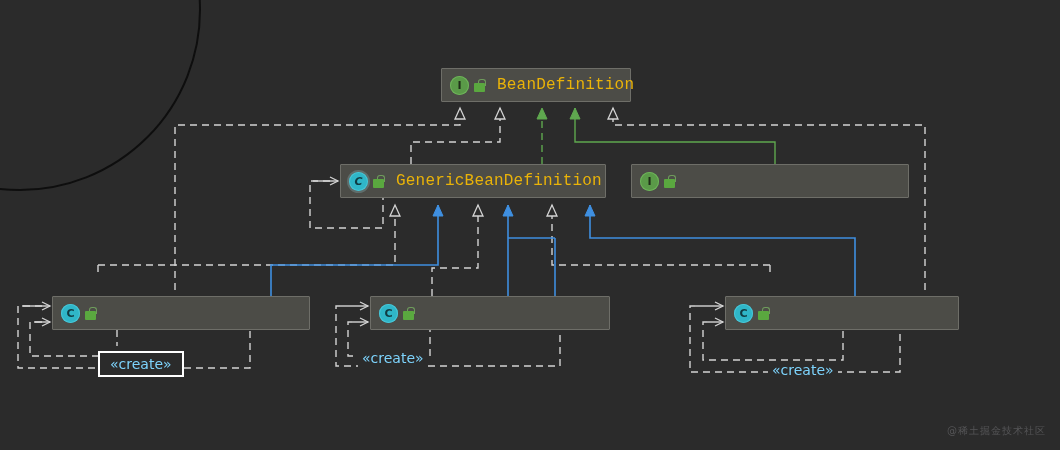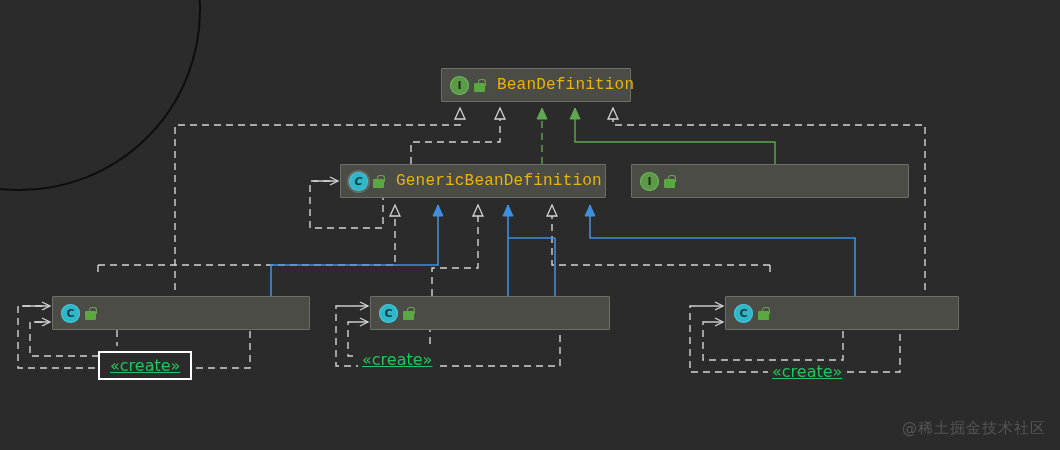--- a/index.html
+++ b/index.html
@@ -89,40 +89,39 @@
     position: absolute;
     left: 4px; top: 0;
     width: 6px; height: 6px;
     border: 1.6px solid #6e9c5c;
     border-bottom: none;
     border-radius: 3px 3px 0 0;
   }
   .create-label {
     position: absolute;
     font-family: "DejaVu Sans", "Liberation Sans", sans-serif;
-    font-size: 16px;
-    color: #22c55e;
+    font-size: 14px;
+    color: #7dd3fc;
     background: #2b2b2b;
     padding: 1px 4px;
     white-space: nowrap;
     z-index: 6;
     box-sizing: border-box;
-    text-decoration: underline;
   }
   .create-label.selected {
     border: 2px solid #ffffff;
     padding: 3px 10px;
     background: #2b2b2b;
   }
   .watermark {
     position: absolute;
     right: 14px;
     bottom: 12px;
     font-family: "DejaVu Sans", "Liberation Sans", sans-serif;
-    font-size: 15px;
+    font-size: 10px;
     color: #555557;
     letter-spacing: 1px;
     white-space: nowrap;
     z-index: 7;
   }
 </style>
 </head>
 <body>
 
 <div id="canvas">

